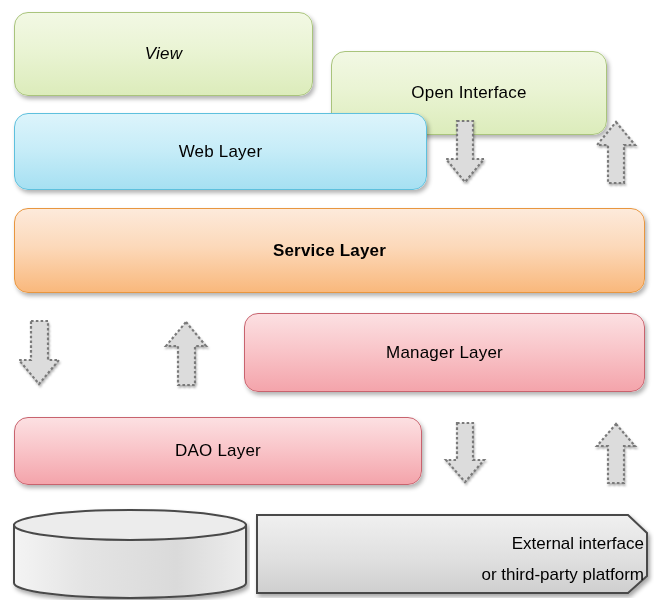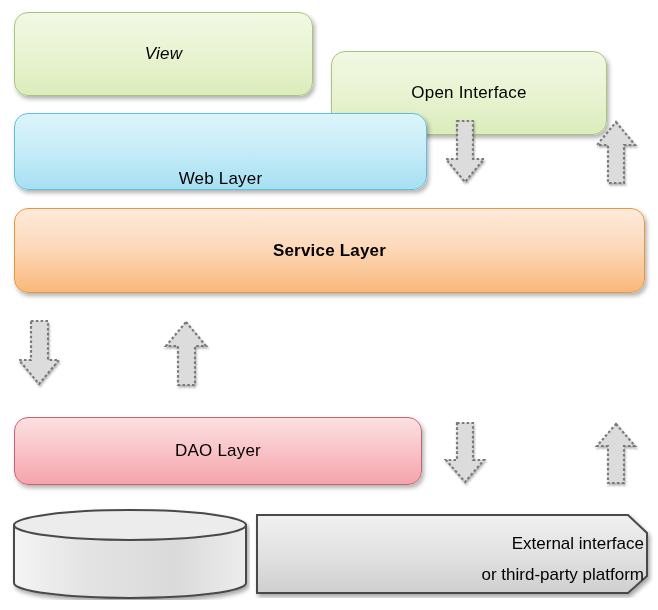--- a/index.html
+++ b/index.html
@@ -139,21 +139,21 @@
   </svg>
 
   <div class="layer-box box-green" style="left:14px; top:12px; width:299px; height:84px;font-style:italic;">
     <span class="layer-label">View</span>
   </div>
 
   <div class="layer-box box-green" style="left:331px; top:12px; width:276px; height:84px;margin-top:39px;">
     <span class="layer-label">Open Interface</span>
   </div>
 
-  <div class="layer-box box-blue" style="left:14px; top:113px; width:413px; height:77px;align-items:flex-end;">
+  <div class="layer-box box-blue" style="left:14px; top:113px; width:413px; height:77px;">
     <span class="layer-label">Web Layer</span>
   </div>
 
   <div class="arrow" style="left:443px; top:118px;">
     <svg width="44" height="68" viewBox="0 0 44 68">
       <polygon class="arrow-shape" points="14,3 30,3 30,41 41,41 22,64 3,41 14,41"></polygon>
     </svg>
   </div>
 
   <div class="arrow" style="left:594px; top:118px;">
@@ -171,20 +171,23 @@
       <polygon class="arrow-shape" points="15,3 32,3 32,42 43,42 23,66 3,42 15,42"></polygon>
     </svg>
   </div>
 
   <div class="arrow" style="left:163px; top:318px;">
     <svg width="46" height="70" viewBox="0 0 46 70">
       <polygon class="arrow-shape" points="23,4 43,28 32,28 32,67 15,67 15,28 3,28"></polygon>
     </svg>
   </div>
 
+  <div class="layer-box box-pink" style="left:244px; top:313px; width:401px; height:79px;">
+    <span class="layer-label">Manager Layer</span>
+  </div>
 
   <div class="layer-box box-pink" style="left:14px; top:417px; width:408px; height:68px;justify-content:center;">
     <span class="layer-label">DAO Layer</span>
   </div>
 
   <div class="arrow" style="left:443px; top:420px;">
     <svg width="44" height="66" viewBox="0 0 44 66">
       <polygon class="arrow-shape" points="14,3 30,3 30,40 41,40 22,62 3,40 14,40"></polygon>
     </svg>
   </div>

